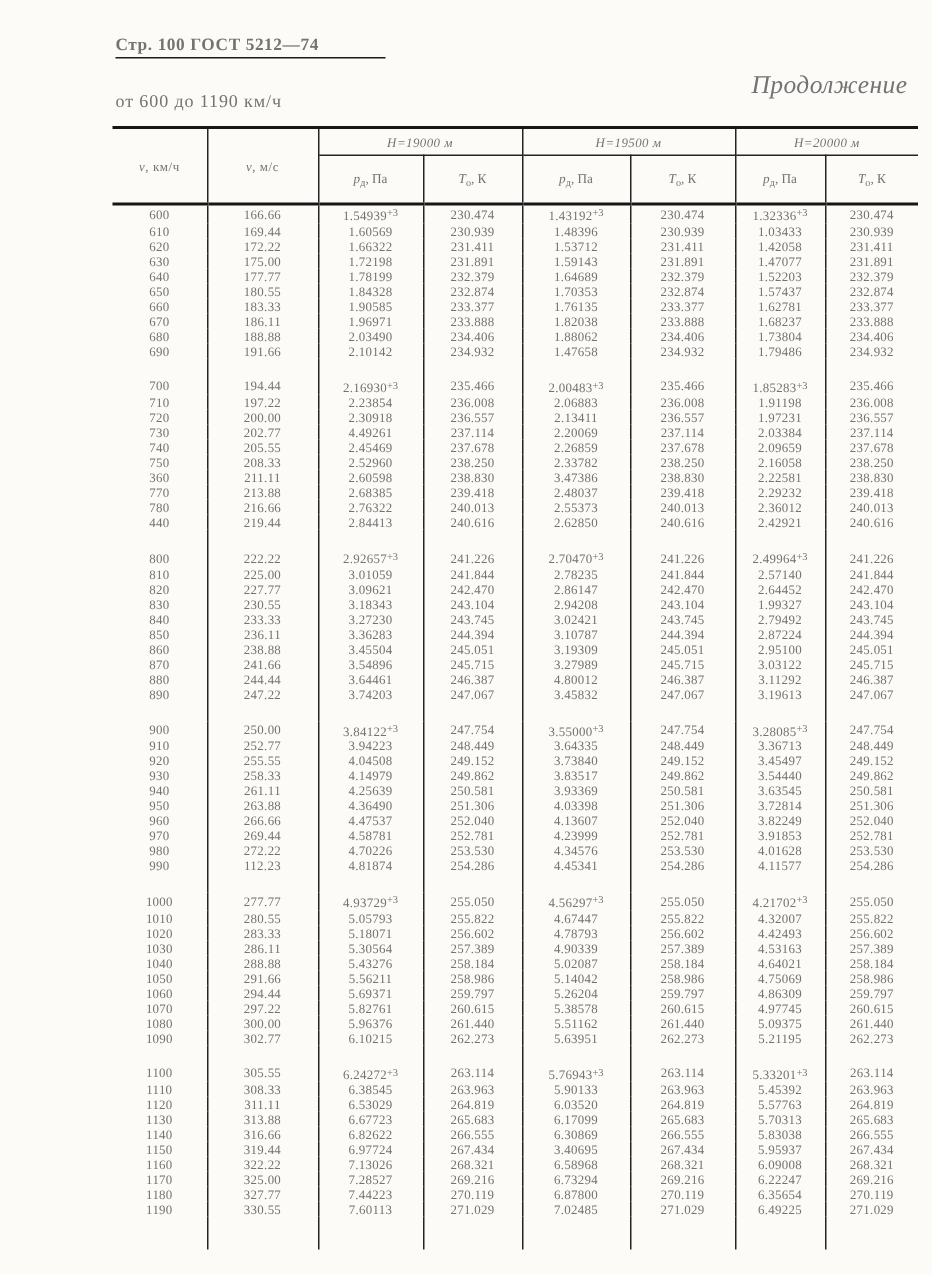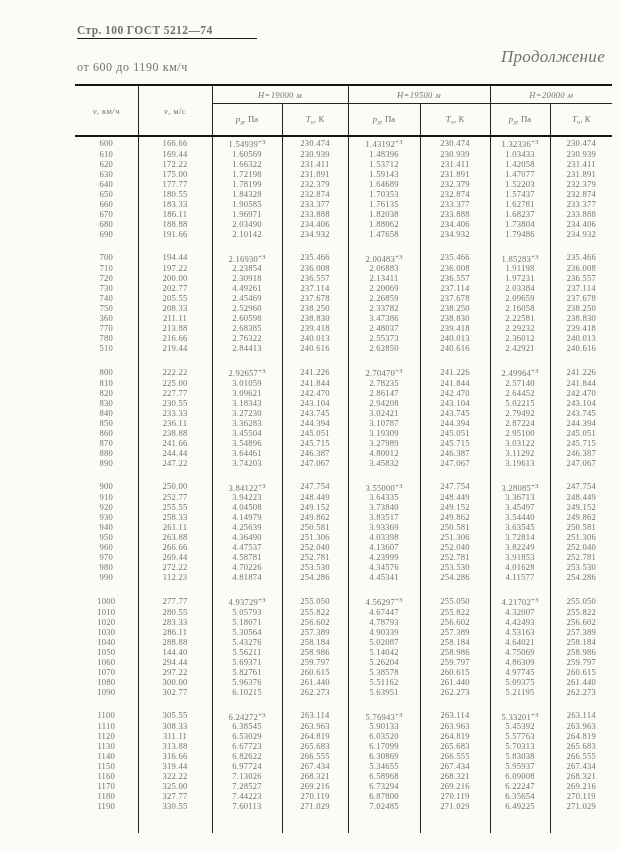--- a/index.html
+++ b/index.html
@@ -300,21 +300,21 @@
           <td>780</td>
           <td>216.66</td>
           <td>2.76322</td>
           <td>240.013</td>
           <td>2.55373</td>
           <td>240.013</td>
           <td>2.36012</td>
           <td>240.013</td>
         </tr>
         <tr>
-          <td>510</td>
+          <td>440</td>
           <td>219.44</td>
           <td>2.84413</td>
           <td>240.616</td>
           <td>2.62850</td>
           <td>240.616</td>
           <td>2.42921</td>
           <td>240.616</td>
         </tr>
         <tr class="gap-row">
           <td></td>
@@ -356,21 +356,21 @@
           <td>2.64452</td>
           <td>242.470</td>
         </tr>
         <tr>
           <td>830</td>
           <td>230.55</td>
           <td>3.18343</td>
           <td>243.104</td>
           <td>2.94208</td>
           <td>243.104</td>
-          <td>5.02215</td>
+          <td>1.99327</td>
           <td>243.104</td>
         </tr>
         <tr>
           <td>840</td>
           <td>233.33</td>
           <td>3.27230</td>
           <td>243.745</td>
           <td>3.02421</td>
           <td>243.745</td>
           <td>2.79492</td>
@@ -591,21 +591,21 @@
           <td>288.88</td>
           <td>5.43276</td>
           <td>258.184</td>
           <td>5.02087</td>
           <td>258.184</td>
           <td>4.64021</td>
           <td>258.184</td>
         </tr>
         <tr>
           <td>1050</td>
-          <td>144.40</td>
+          <td>291.66</td>
           <td>5.56211</td>
           <td>258.986</td>
           <td>5.14042</td>
           <td>258.986</td>
           <td>4.75069</td>
           <td>258.986</td>
         </tr>
         <tr>
           <td>1060</td>
           <td>294.44</td>
@@ -704,21 +704,21 @@
           <td>6.30869</td>
           <td>266.555</td>
           <td>5.83038</td>
           <td>266.555</td>
         </tr>
         <tr>
           <td>1150</td>
           <td>319.44</td>
           <td>6.97724</td>
           <td>267.434</td>
-          <td>5.34655</td>
+          <td>3.40695</td>
           <td>267.434</td>
           <td>5.95937</td>
           <td>267.434</td>
         </tr>
         <tr>
           <td>1160</td>
           <td>322.22</td>
           <td>7.13026</td>
           <td>268.321</td>
           <td>6.58968</td>

